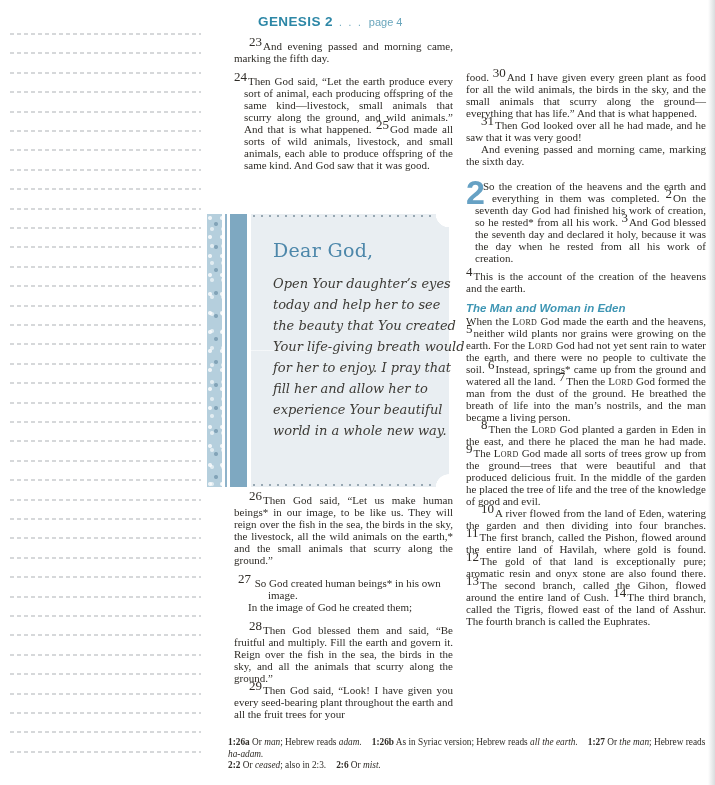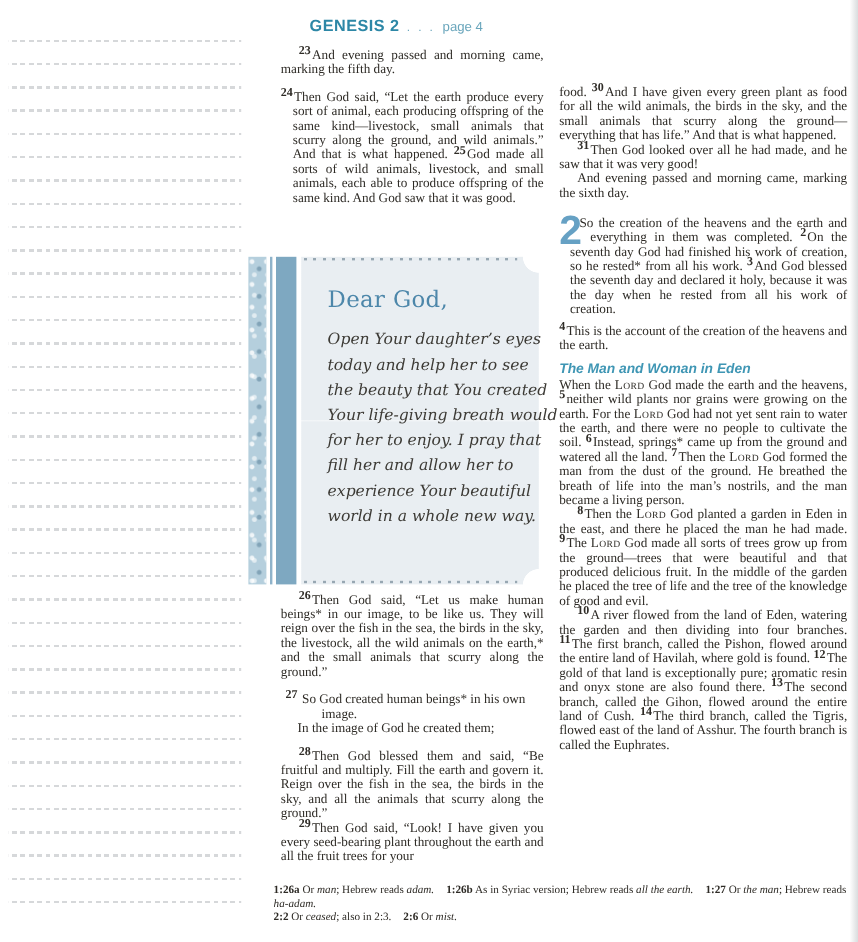--- a/index.html
+++ b/index.html
@@ -22,21 +22,21 @@
   
   .textcol{font-size:11px;line-height:12px;text-align:justify;}
   .block-a{position:absolute;left:234px;top:40px;width:219px;}
   .block-b{position:absolute;left:234px;top:494px;width:219px;}
   .col-right{position:absolute;left:466px;top:40px;width:240px;margin-top:31px;}
   p{margin:0;}
   .pi{text-indent:15px;}
   .hang{padding-left:10px;text-indent:-10px;}
   .gap-sm{margin-top:11px;}
   .gap-md{margin-top:6px;}
-  sup{font-size:10px;line-height:0;vertical-align:4px;font-weight:bold;margin-right:1px;}
+  sup{font-size:13px;line-height:0;vertical-align:4px;font-weight:normal;margin-right:1px;}
   .sc{font-variant:small-caps;letter-spacing:.3px;}
   .poem{text-align:left;}
   .poem-l1{padding-left:34px;text-indent:-30px;}
   .poem-l2{padding-left:34px;text-indent:-20px;}
   
   .chapter{margin-top:13px;}
   .ch-num{float:left;font-family:"Liberation Sans",sans-serif;font-weight:bold;
     font-size:34px;line-height:23px;color:#66a1c4;margin:1px 7px 0 0;}
   .ch-text{padding-left:9px;text-indent:-9px;}
   .section-heading{margin-top:8px;margin-bottom:1px;font-family:"Liberation Sans",sans-serif;

